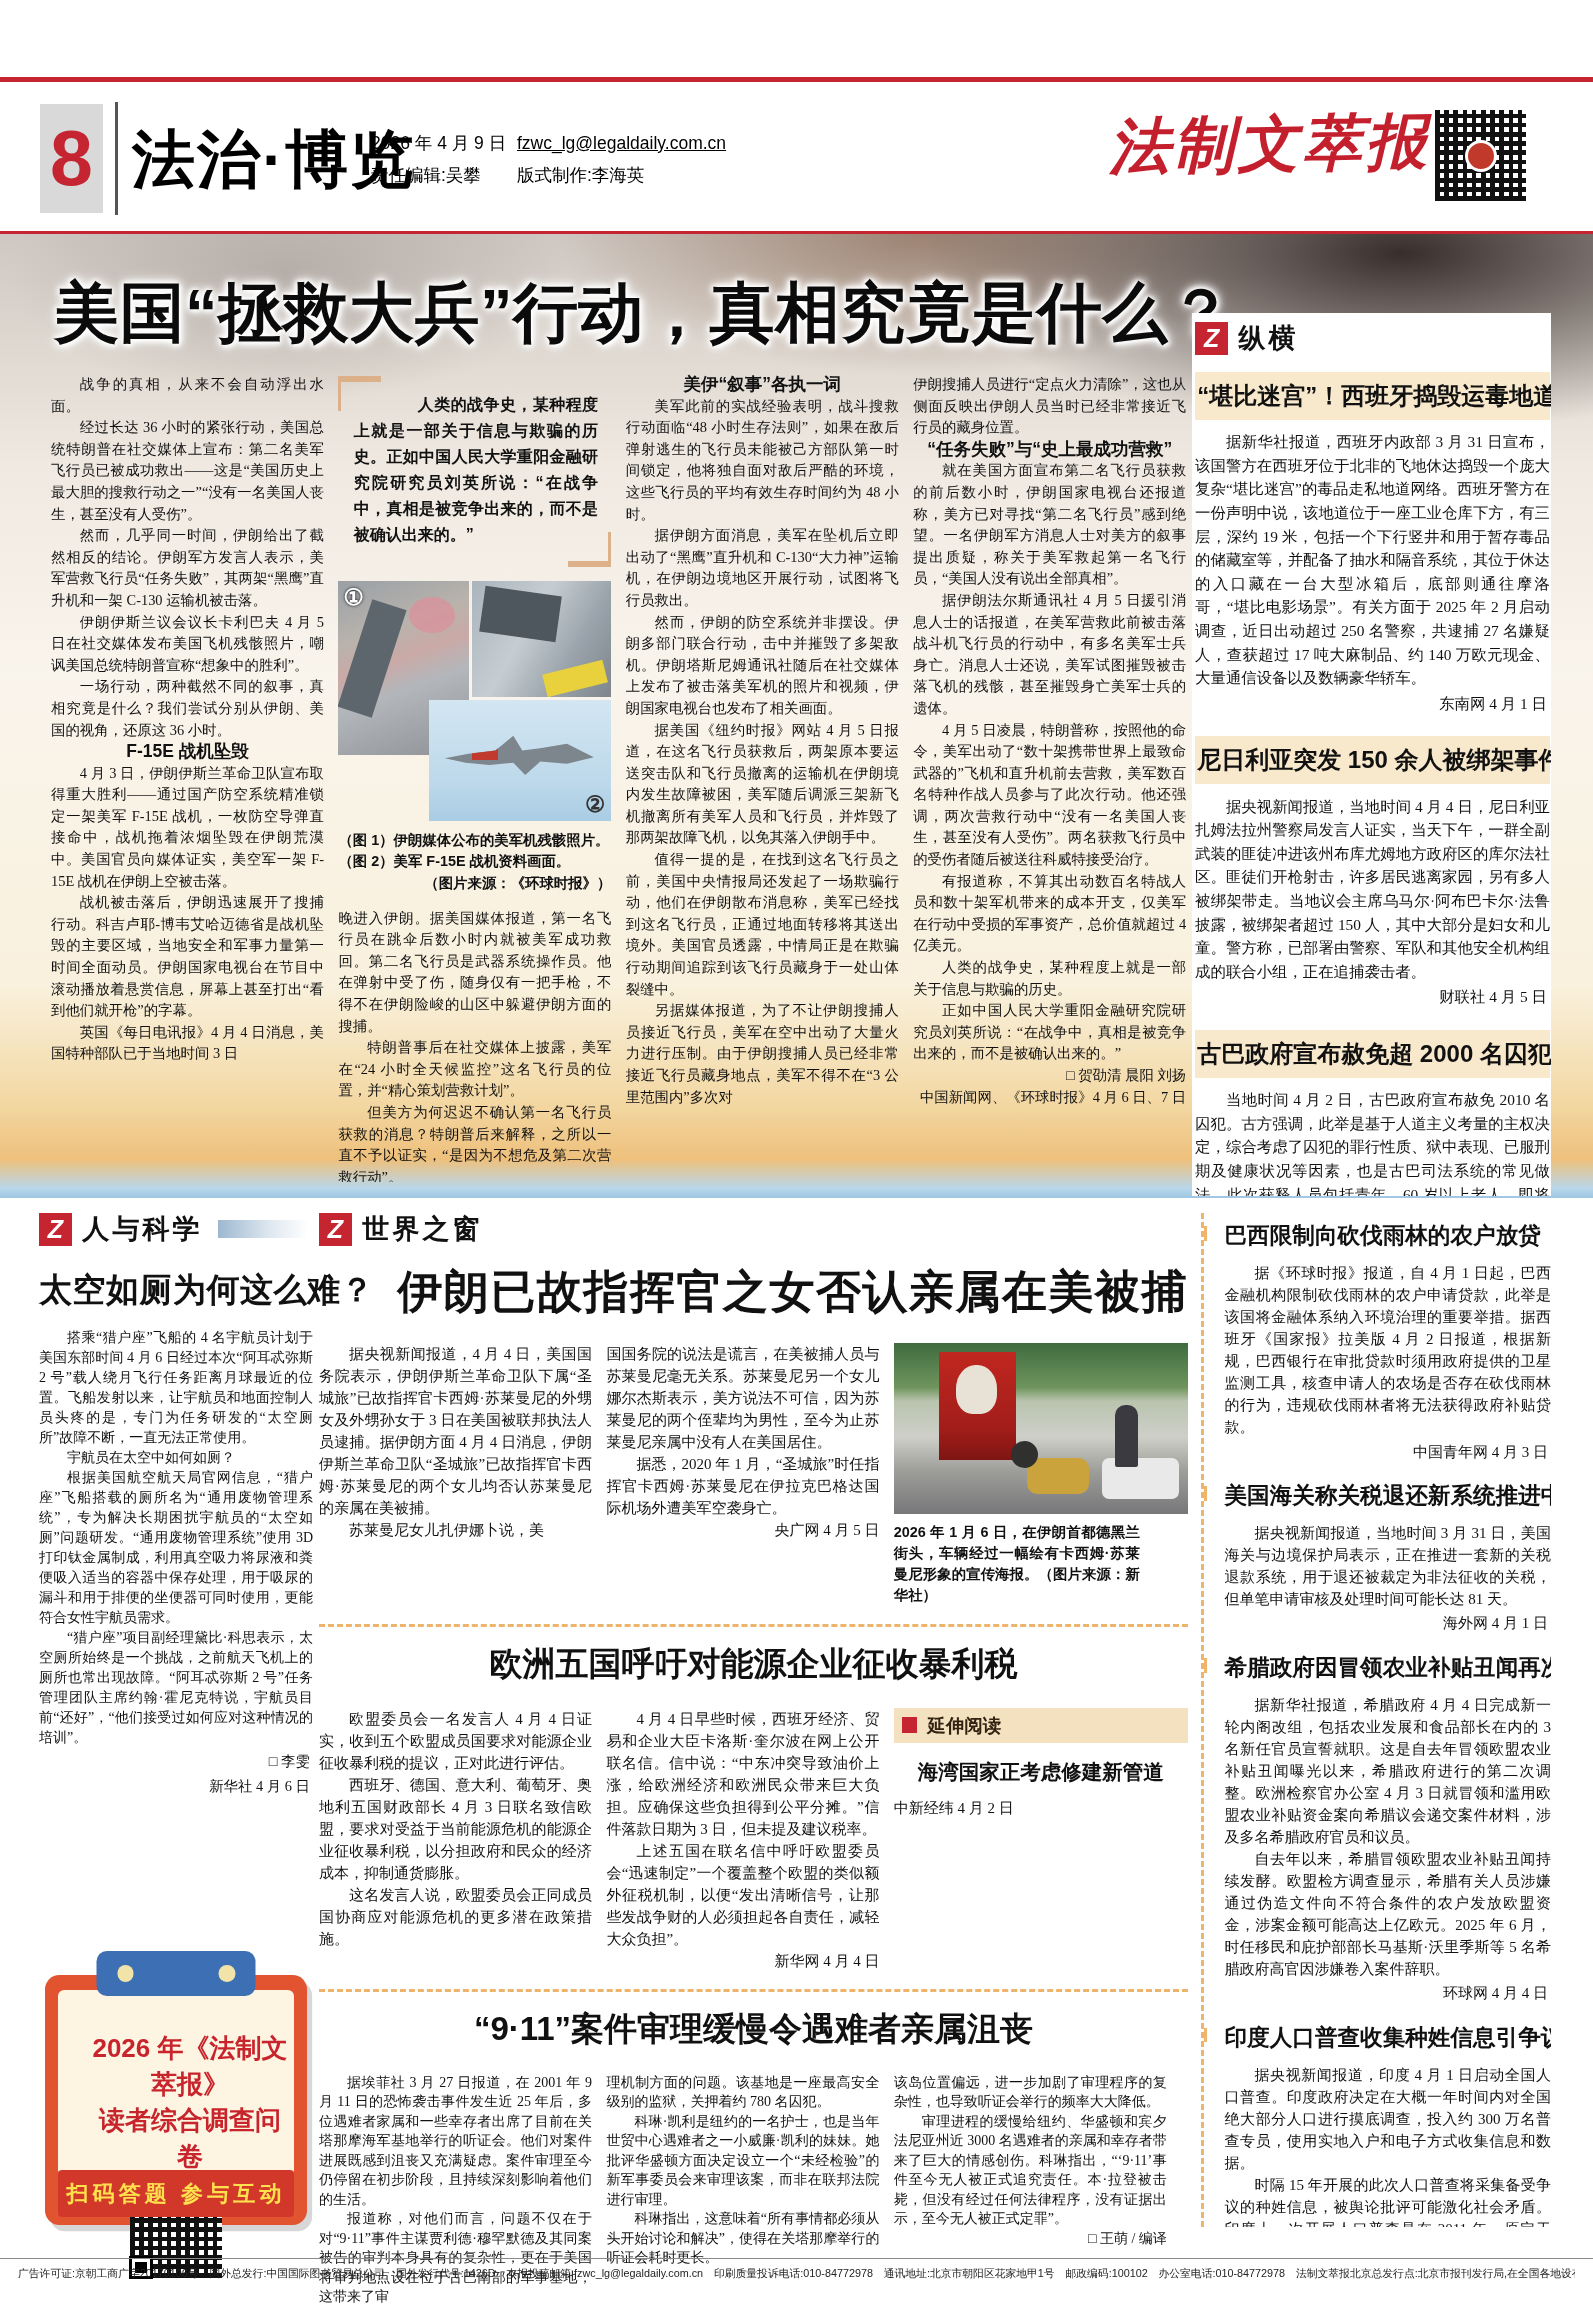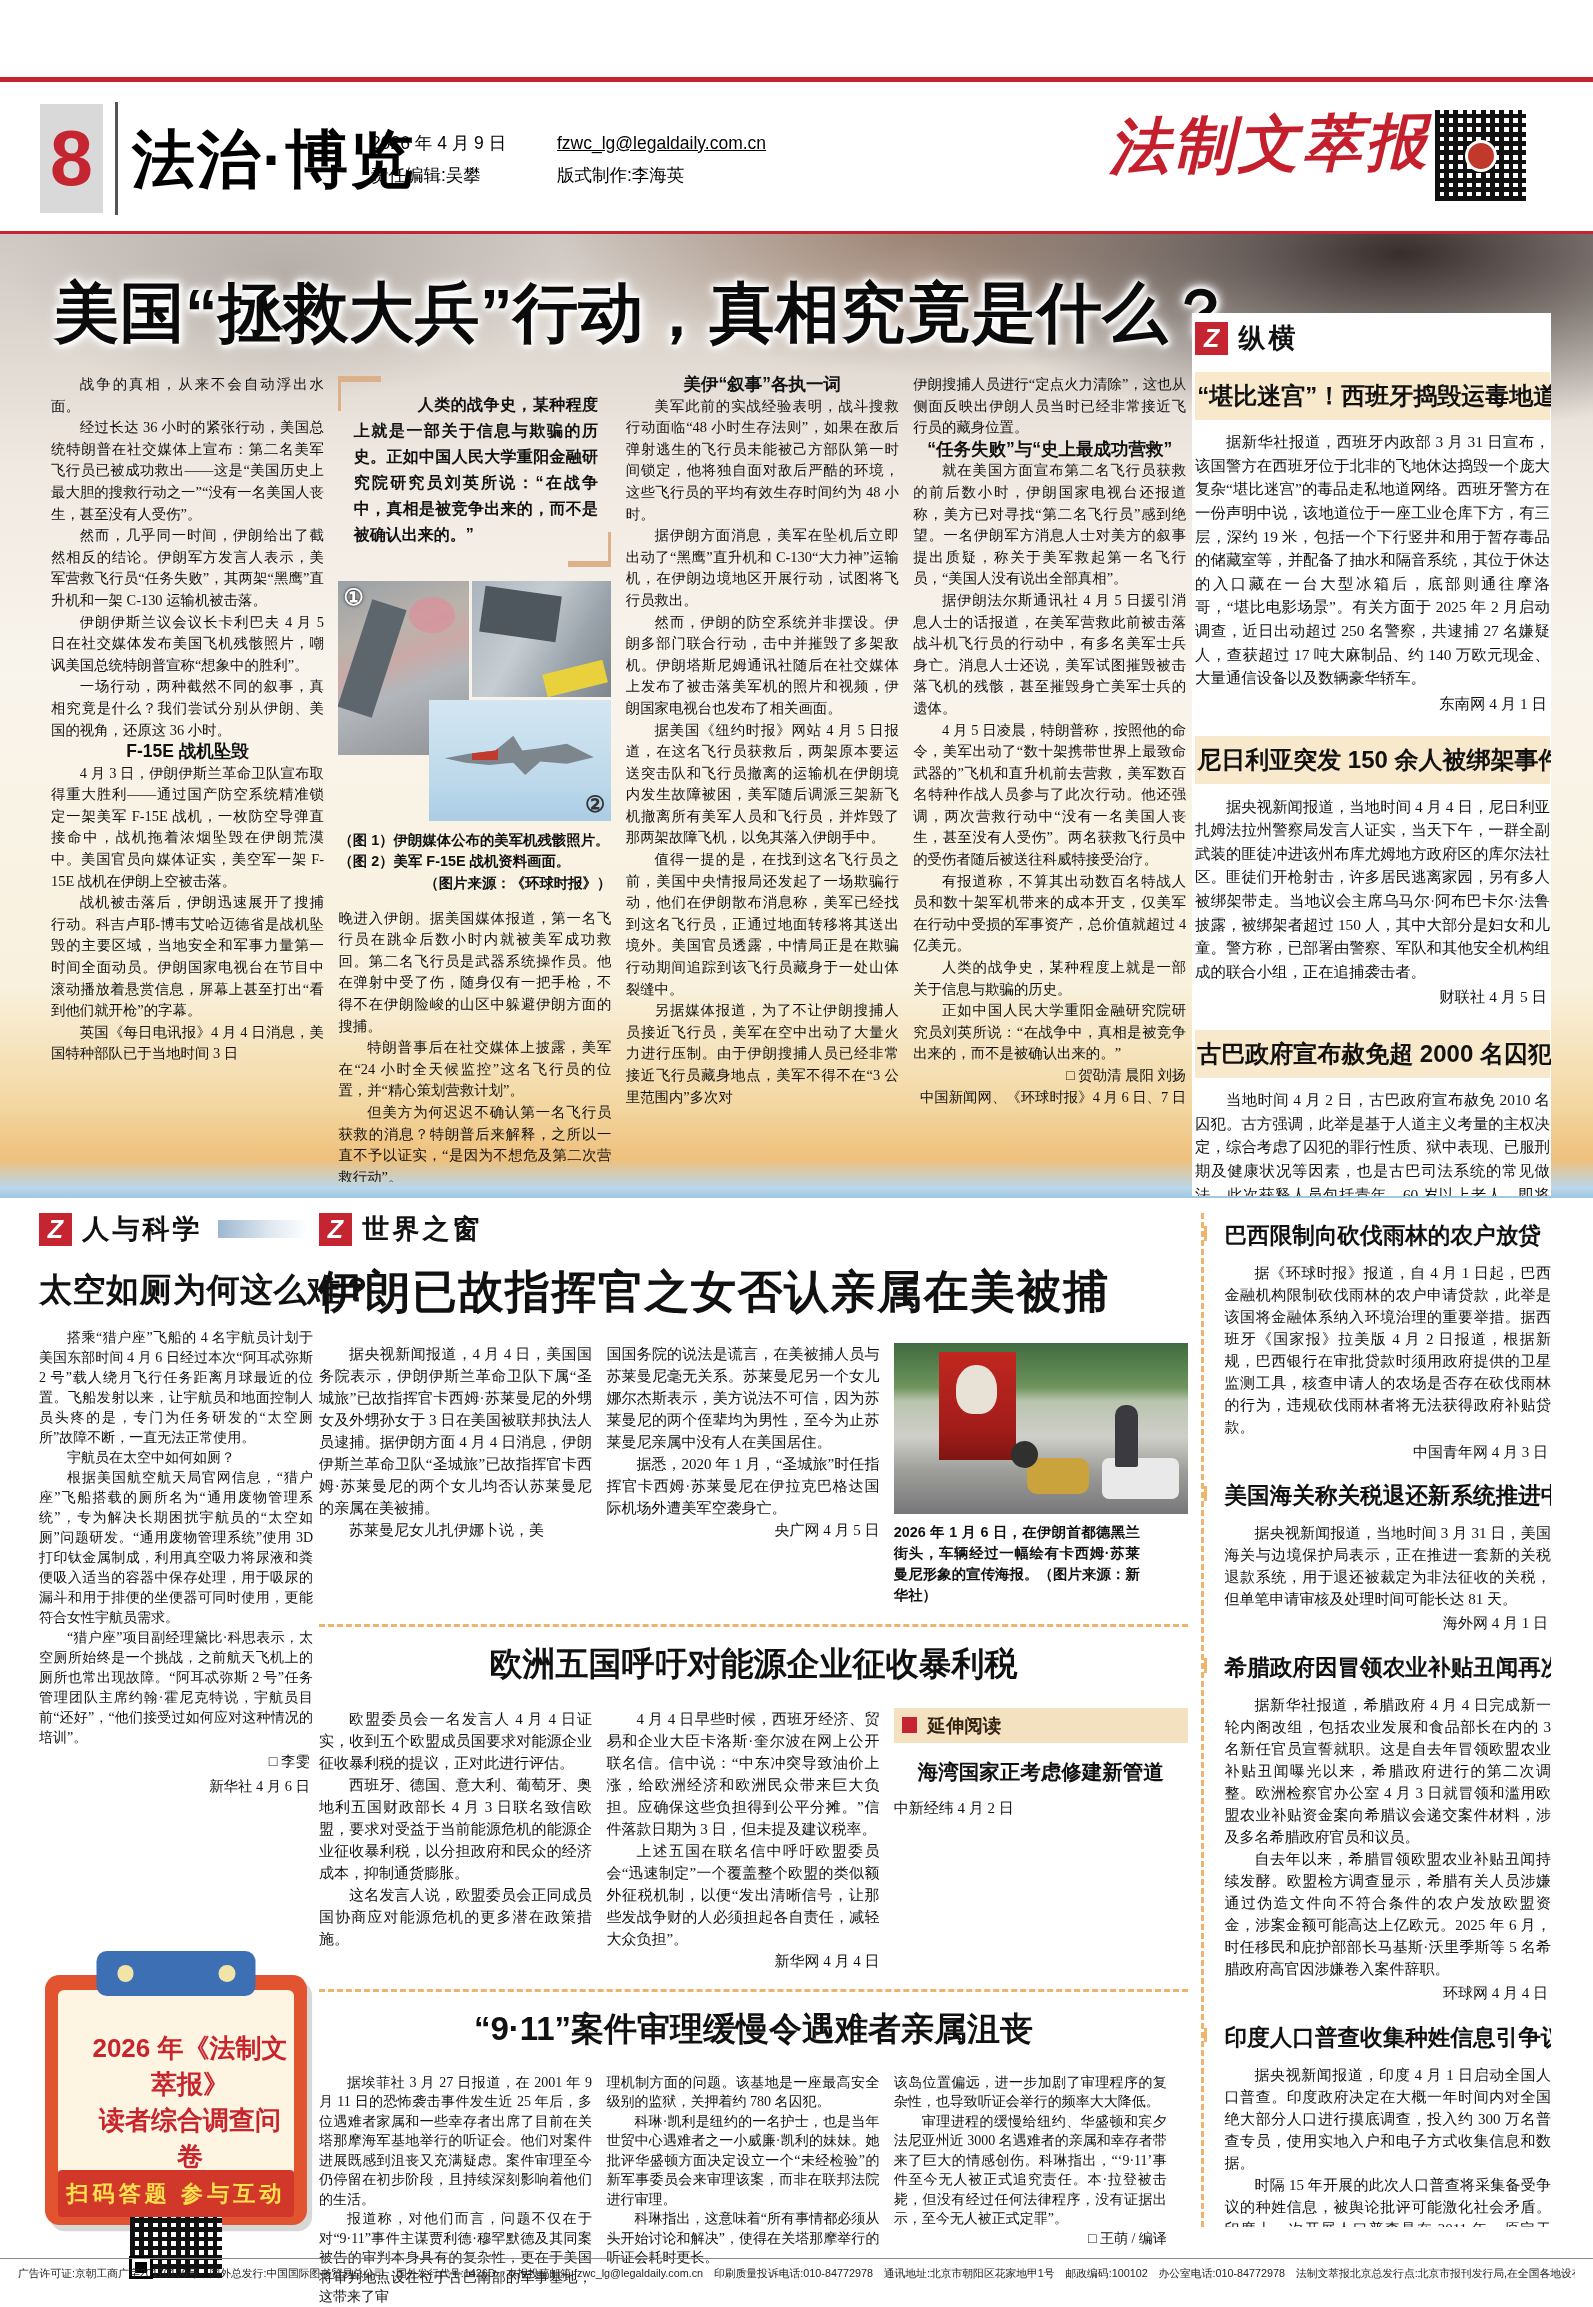--- a/index.html
+++ b/index.html
@@ -9,21 +9,21 @@
 
   
   .top-rule{position:absolute;left:0;right:0;top:77px;height:4.6px;background:#c52431;}
   .masthead{position:absolute;left:40px;top:95px;right:36px;height:128px;}
   .pagenum{position:absolute;left:0;top:9.2px;width:63px;height:109px;background:#d9d9d9;
            color:#c52431;font:bold 77px "Liberation Sans",sans-serif;text-align:center;line-height:109px;}
   .mast-div{position:absolute;left:75px;top:7.2px;width:2.6px;height:113px;background:#555;}
   .section-name{position:absolute;left:92px;top:21.6px;font-family:"Liberation Sans",sans-serif;
                 font-weight:bold;font-size:63px;letter-spacing:2.1px;color:#000;white-space:nowrap;}
   .pubinfo{position:absolute;left:331px;top:32px;font:17.5px "Liberation Sans",sans-serif;line-height:32px;color:#000;}
-  .pubinfo2{position:absolute;left:517px;top:32px;font:17.5px "Liberation Sans",sans-serif;line-height:32px;color:#000;}
+  .pubinfo2{position:absolute;left:477px;top:32px;font:17.5px "Liberation Sans",sans-serif;line-height:32px;color:#000;}
   .maillink{text-decoration:underline;color:#000;}
   .brand{position:absolute;right:128px;top:9.2px;color:#c41f2c;
          font:bold italic 61px "DejaVu Serif","Liberation Serif",serif;letter-spacing:3.1px;white-space:nowrap;
          transform:rotate(-1deg);}
   .qr{position:relative;background:
       repeating-linear-gradient(0deg,#111 0 4.6px,transparent 4.6px 9.2px),
       repeating-linear-gradient(90deg,#111 0 4.6px,#fff 4.6px 9.2px);}
   .qr .eye{position:absolute;width:17.5px;height:17.5px;background:#000;border:3.6px solid #fff;outline:3.1px solid #000;}
   .qr .e1{left:2.1px;top:2.1px}.qr .e2{right:2.1px;top:2.1px}.qr .e3{left:2.1px;bottom:2.1px}
   .mast-qr{position:absolute;right:31px;top:15.4px;width:91px;height:91px;}
@@ -102,21 +102,21 @@
   .clip-top::before,.clip-top::after{content:"";position:absolute;top:14.4px;width:16.4px;height:16.4px;border-radius:50%;background:#f2e3a8;}
   .clip-top::before{left:20.5px;} .clip-top::after{right:20.5px;}
   .survey-line{color:#c8242c;font-family:"Liberation Sans",sans-serif;font-weight:bold;font-size:26px;margin:0;line-height:36px;padding-left:28px;}
   .sl1{padding-top:40px;}
   .survey-qr{width:92px;height:92px;margin:12.3px auto 0;}
   .survey-cta{position:absolute;left:13.3px;right:13.3px;bottom:8.2px;background:#d2382a;color:#ffe14d;
               font:bold 22px "Liberation Sans",sans-serif;letter-spacing:4.1px;padding:8.2px 0;text-align:center;border-radius:4.1px;}
 
   
   .world{position:absolute;left:319px;top:1207px;width:869px;}
-  .world h2{text-align:left;font-family:"Liberation Sans",sans-serif;font-weight:bold;font-size:45px;
+  .world h2{text-align:right;font-family:"Liberation Sans",sans-serif;font-weight:bold;font-size:45px;
             letter-spacing:1.5px;margin:15.4px 0 20.5px;white-space:nowrap;}
   .flexrow{display:flex;gap:14.4px;}
   .wcol{width:273px;font-size:15px;line-height:22px;text-align:justify;overflow:hidden;}
   .wcol p{margin:0;text-indent:2em;}
   .wcol p.cont{text-indent:0;}
   .wphoto{width:246px;flex:0 0 auto;}
   .wimg{position:relative;width:294px;height:171px;overflow:hidden;
         background:linear-gradient(180deg,#3f6b3f 0%,#6f955d 26%,#b9c4ae 34%,#cfcfc9 55%,#9d9d99 75%,#77777a 100%);}
   .wposter{position:absolute;left:45px;top:9.2px;width:77px;height:108px;background:linear-gradient(180deg,#c0271f 0%,#a31d1a 70%,#7e1512 100%);}
   .wposter::after{content:"";position:absolute;left:17.5px;top:13.3px;width:41px;height:49px;border-radius:48% 48% 40% 40%;background:#e8e2d6;}

